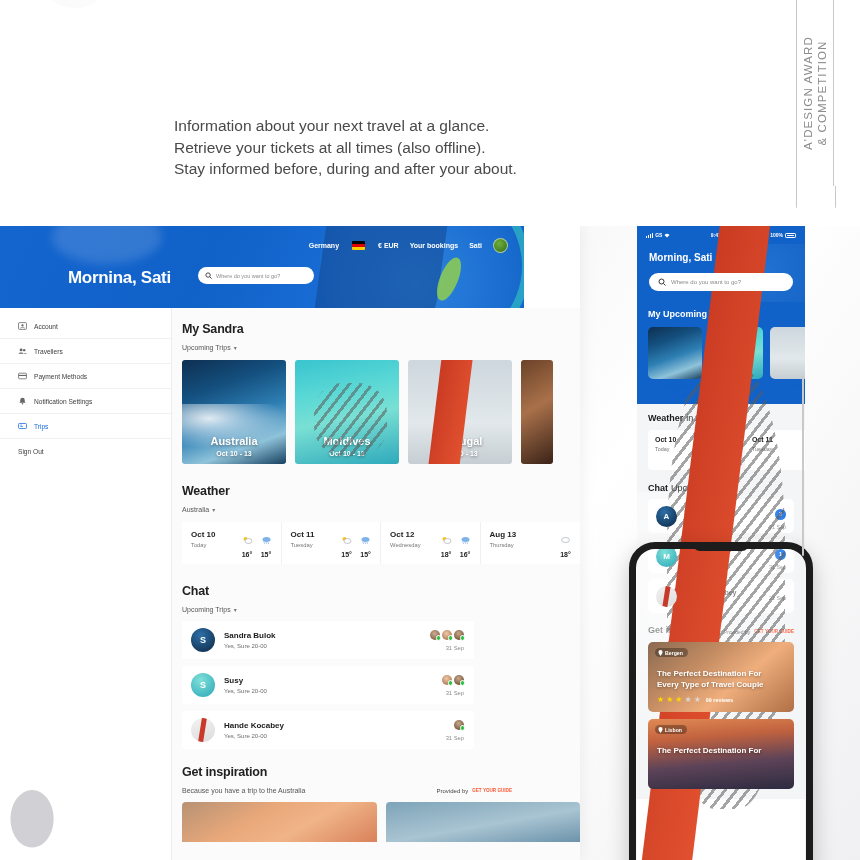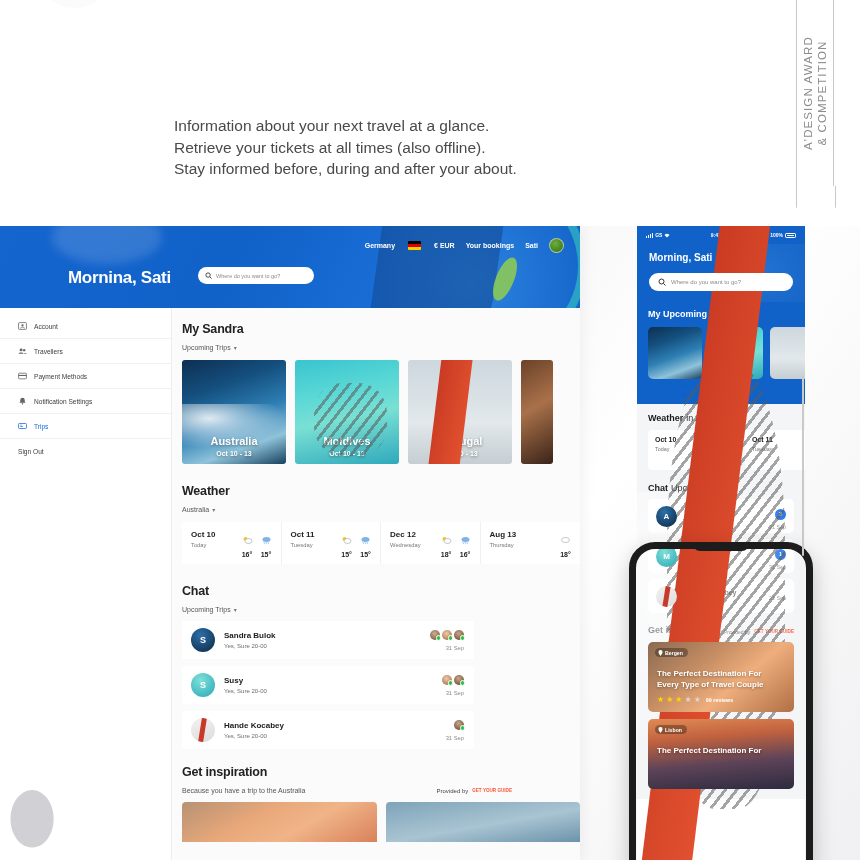--- a/index.html
+++ b/index.html
@@ -64,21 +64,21 @@
     overflow: hidden;
   }
 
   
   .desktop {
     position: absolute; left: 0; top: 0; width: 580px; height: 634px;
     background: #ffffff; overflow: hidden;
     box-shadow: 2px 0 14px rgba(0,0,0,.06);
   }
   .d-header {
-    position: relative; width: 580px; height: 82px;
+    position: relative; width: 524px; height: 82px;
     background: linear-gradient(115deg,#1565cf 0%,#1061c8 40%,#1a6fd6 70%,#0e58b8 100%);
     overflow: hidden;
   }
   .d-header .globe {
     position: absolute; right: -46px; top: -88px; width: 250px; height: 250px;
     border-radius: 50%;
     background: radial-gradient(circle at 38% 58%, #2f86e0 0%, #1c6fd2 42%, #0f5cc0 70%, #0d55b4 100%);
     opacity: .92;
   }
   .d-header .arc {
@@ -488,21 +488,21 @@
                 <div class="w-temp">15°</div></div>
               <div class="w-t"><svg width="11" height="8" viewBox="0 0 22 16">
                     <ellipse cx="11" cy="7" rx="8" ry="5" fill="#7fb3e8"></ellipse>
                     <path d="M6 13l1 2M10 13l1 2M14 13l1 2" stroke="#3b7dd8" stroke-width="1.6"></path>
                   </svg>
                 <div class="w-temp">15°</div></div>
             </div>
           </div>
           <div class="w-card">
             <div>
-              <div class="w-day">Dec 12</div>
+              <div class="w-day">Oct 12</div>
               <div class="w-sub">Wednesday</div>
             </div>
             <div class="w-temps">
               <div class="w-t"><svg width="11" height="8" viewBox="0 0 22 16">
                     <circle cx="7" cy="6" r="4" fill="#f5c518"></circle>
                     <ellipse cx="13" cy="10" rx="7" ry="5" fill="#fff" stroke="#9aa2ad" stroke-width="1.2"></ellipse>
                   </svg>
                 <div class="w-temp">18°</div></div>
               <div class="w-t"><svg width="11" height="8" viewBox="0 0 22 16">
                     <ellipse cx="11" cy="7" rx="8" ry="5" fill="#7fb3e8"></ellipse>

